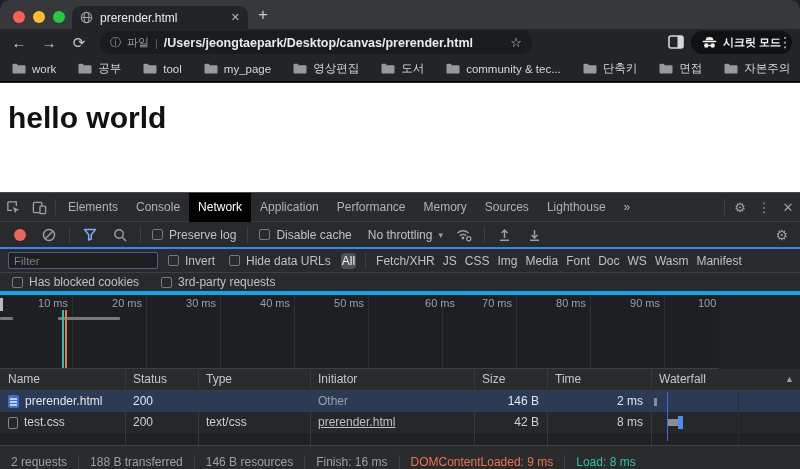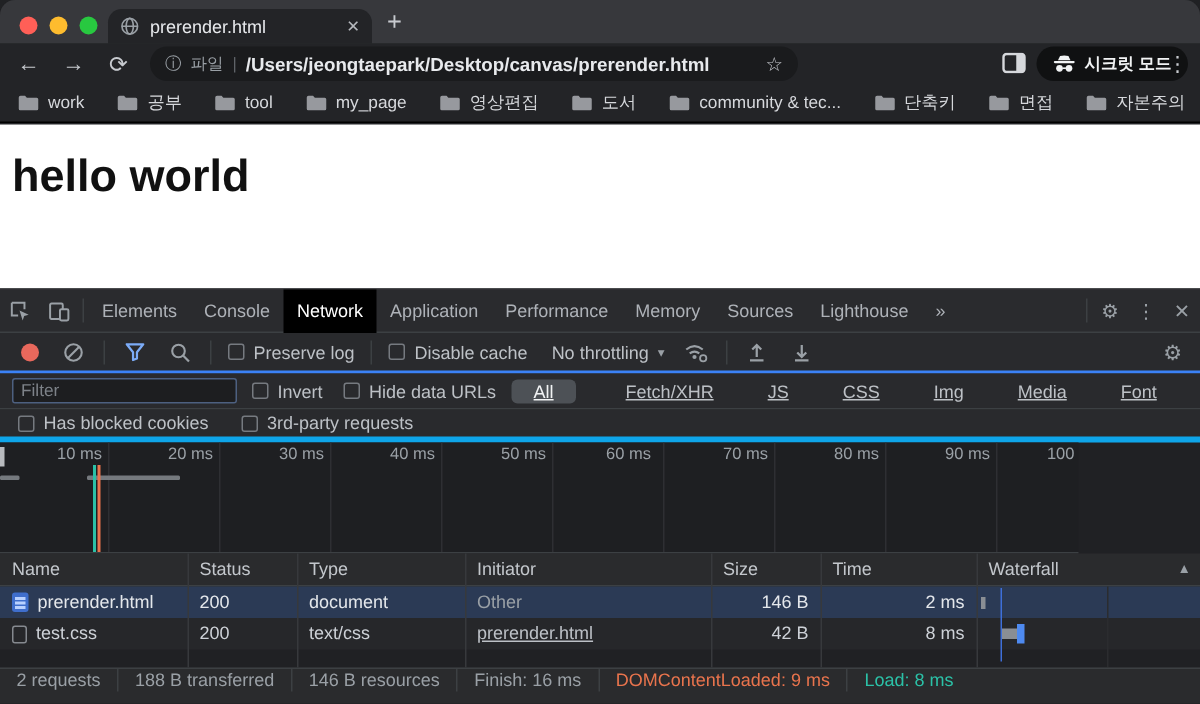--- a/index.html
+++ b/index.html
@@ -50,21 +50,21 @@
   #dt-tb1 { position:absolute; left:0; top:29px; width:800px; height:27px; background:#292a2d; border-bottom:2px solid #3b82f6; display:flex; align-items:center; padding:0 8px; gap:4px; }
   .rec-dot { width:12px; height:12px; border-radius:50%; margin:0 6px; }
   .chk { display:flex; align-items:center; gap:6px; color:#bdc1c6; white-space:nowrap; padding:0 4px; }
   .box { width:11px; height:11px; border:1.5px solid #767a80; border-radius:2px; background:transparent; }
   .throttle { color:#bdc1c6; padding:0 2px 0 8px; white-space:nowrap; }
   .caret { color:#9aa0a6; font-size:9px; padding-right:4px; }
   #tb1-gear { margin-left:auto; color:#9aa0a6; font-size:14px; padding-right:4px; }
   #dt-tb2 { position:absolute; left:0; top:56px; width:800px; height:24px; background:#292a2d; border-bottom:1px solid #3c4043; display:flex; align-items:center; padding:0 8px; gap:6px; }
   #filter-input { width:150px; height:17px; background:#1d1e20; border:1px solid #4d6080; border-radius:2px; color:#cdd1d6; font-size:11.5px; padding:0 5px; outline:none; font-family:"Liberation Sans", sans-serif; }
   #filter-input::placeholder { color:#7d8288; }
-  .pill { color:#bdc1c6; padding:1px 15px; border-radius:4px; white-space:nowrap;text-decoration:underline; }
+  .pill { color:#bdc1c6; padding:1px 1px; border-radius:4px; white-space:nowrap; }
   .pill.active { background:#4d5156; color:#f1f3f4; }
   #dt-tb3 { position:absolute; left:0; top:80px; width:800px; height:22px; background:#292a2d; border-bottom:4px solid #0ea5e9; display:flex; align-items:center; padding:0 8px; gap:14px; }
   
   #overview { position:absolute; left:0; top:102px; width:719px; height:74px; background:#1e1f22; border-bottom:1px solid #3c4043; overflow:hidden; }
   .tick-line { position:absolute; top:0; bottom:0; width:1px; background:#2e2f33; }
   .tick-lbl { position:absolute; top:2px; width:60px; text-align:right; color:#9aa0a6; font-size:11px; }
   .ov-bar { position:absolute; height:3px; background:#75797e; border-radius:1px; }
   .ov-vline { position:absolute; width:2px; top:15px; bottom:0; }
   .ov-sliver { position:absolute; left:0; top:3px; width:3px; height:13px; background:#c9cbcf; opacity:.9; }
   
@@ -82,21 +82,21 @@
   .initiator-link { color:#bcc0c6; text-decoration:underline; }
   .sort-tri { position:absolute; right:6px; top:0; color:#9aa0a6; font-size:9px; line-height:21px; }
   .doc-ic { width:11px; height:13px; border-radius:2px; background:#3f6ecc; position:relative; flex:none; }
   .doc-ic:before { content:""; position:absolute; left:2px; right:2px; top:3px; height:1.5px; background:#b9d1ff; box-shadow:0 3px 0 #b9d1ff, 0 6px 0 #b9d1ff; }
   .css-ic { width:10px; height:12px; border:1.5px solid #85898f; border-radius:2px; background:transparent; flex:none; }
   .wf-vline { position:absolute; width:1px; background:#3e6fd9; }
   .wf-tick { position:absolute; width:3px; height:8px; background:#8a8e94; }
   .wf-gray { position:absolute; height:7px; background:#8a8e94; }
   .wf-blue { position:absolute; height:13px; background:#4e8af0; }
   
-  #dt-footer { position:absolute; left:0; top:252px; width:800px; height:25px; background:#2a2b2d; border-top:1px solid #3c4043; display:flex; align-items:flex-start; color:#9aa0a6; }
+  #dt-footer { position:absolute; left:0; top:252px; width:800px; height:25px; background:#2a2b2d; border-top:1px solid #3c4043; display:flex; align-items:flex-end; color:#9aa0a6; }
   .seg { padding:0 11px; border-right:1px solid #3c4043; height:15px; line-height:15px; white-space:nowrap; }
   .seg:last-child { border-right:none; }
   svg { display:block; }
 </style>
 </head>
 <body>
 
 <div id="chrome">
   <div id="tabstrip">
     <span class="traffic" id="tl-close"></span>
@@ -363,21 +363,21 @@
     <div class="tick-line" style="left:442px"></div>
     <div class="tick-line" style="left:516px"></div>
     <div class="tick-line" style="left:590px"></div>
     <div class="tick-line" style="left:664px"></div>
     <div class="tick-line" style="left:738px"></div>
     <div class="tick-lbl" style="left:8px">10 ms</div>
     <div class="tick-lbl" style="left:82px">20 ms</div>
     <div class="tick-lbl" style="left:156px">30 ms</div>
     <div class="tick-lbl" style="left:230px">40 ms</div>
     <div class="tick-lbl" style="left:304px">50 ms</div>
-    <div class="tick-lbl" style="left:374px">60 ms</div>
+    <div class="tick-lbl" style="left:395px">60 ms</div>
     <div class="tick-lbl" style="left:452px">70 ms</div>
     <div class="tick-lbl" style="left:526px">80 ms</div>
     <div class="tick-lbl" style="left:600px">90 ms</div>
     <div class="tick-lbl" style="left:674px">100 ms</div>
     <div class="tick-lbl" style="left:738px;width:56px">110</div>
     <div class="ov-sliver"></div>
     <div class="ov-bar" style="left:0;width:13px;top:22px"></div>
     <div class="ov-bar" style="left:58px;width:62px;top:22px"></div>
     <div class="ov-vline" style="left:62px;background:#2bc1a7"></div>
     <div class="ov-vline" style="left:65px;background:#e9744d"></div>
@@ -394,21 +394,20 @@
       <span class="hcell" style="left:651px">Waterfall</span>
       <span class="sort-tri">▲</span>
     </div>
 
     <div class="net-row row-sel" style="top:22px">
       <span class="cell name-cell" style="left:0;width:125px">
           <span class="doc-ic"></span>
           <span>prerender.html</span>
         </span>
       <span class="cell" style="left:125px;width:73px">200</span>
-      <span class="cell" style="left:198px;width:112px">document</span>
       <span class="cell initiator-dim" style="left:310px;width:164px">Other</span>
       <span class="cell r" style="left:474px;width:73px">146 B</span>
       <span class="cell r" style="left:547px;width:104px">2 ms</span>
       <span class="wf-tick" style="left:654px;top:7px"></span>
     </div>
 
     <div class="net-row row-alt" style="top:43px">
       <span class="cell name-cell" style="left:0;width:125px">
           <span class="css-ic"></span>
           <span>test.css</span>

